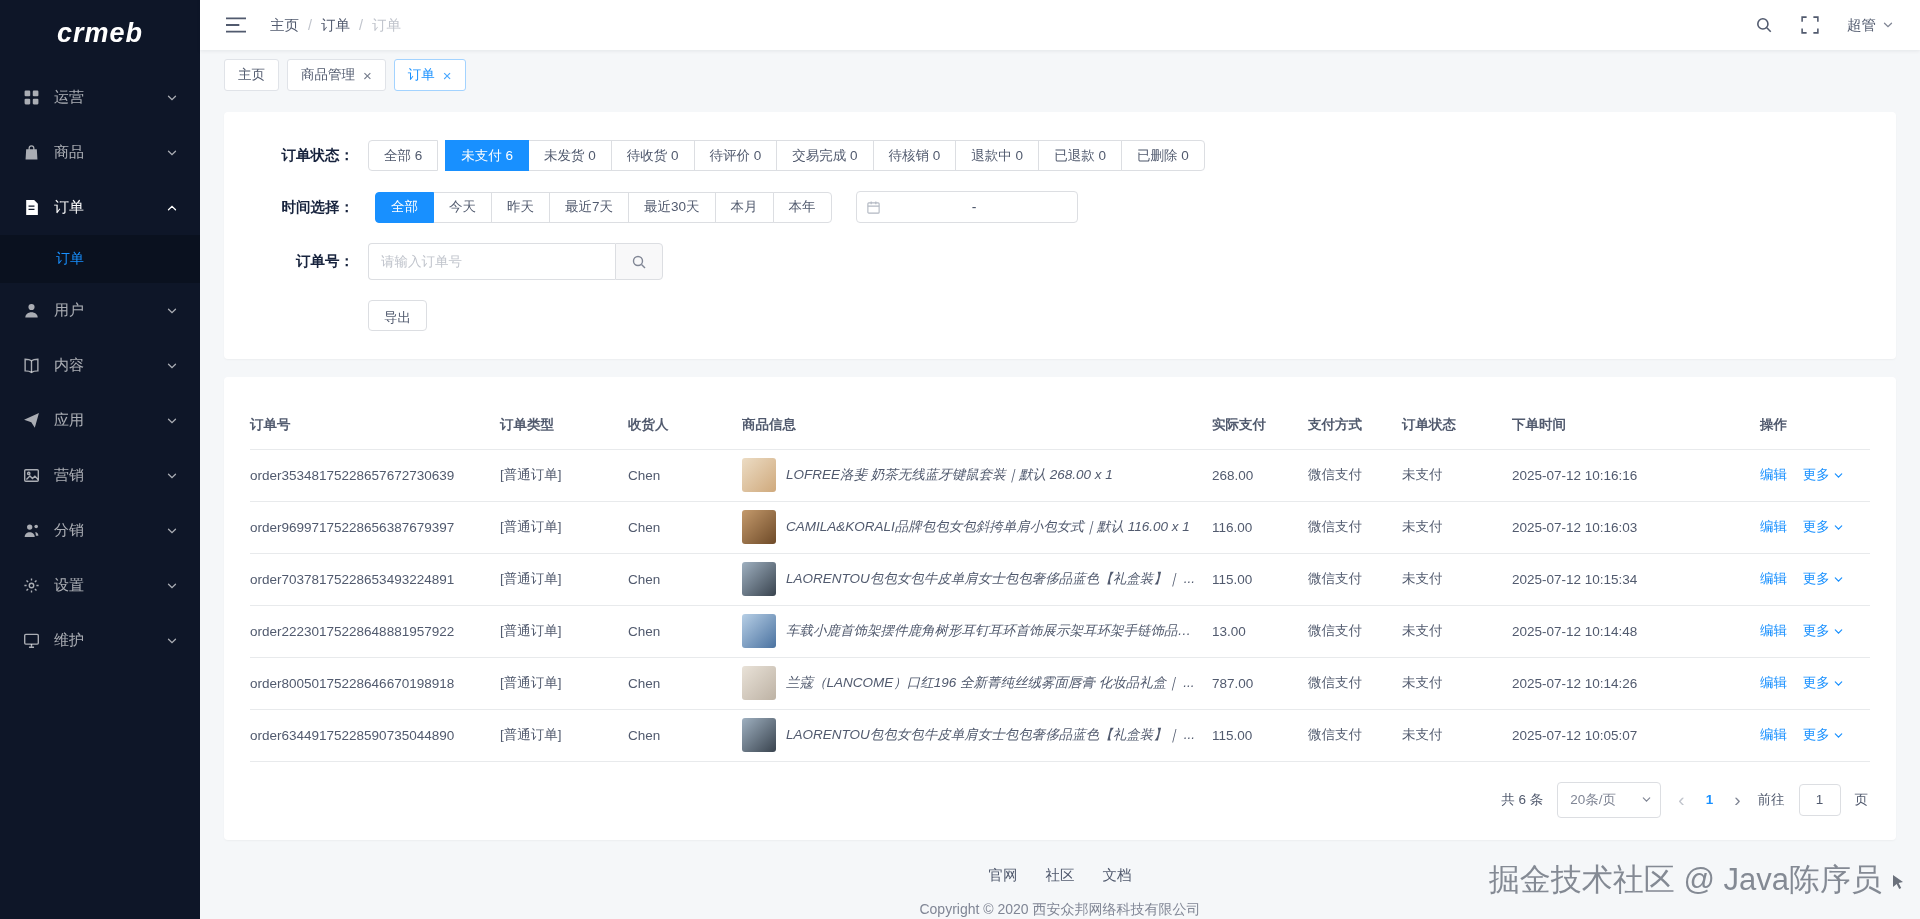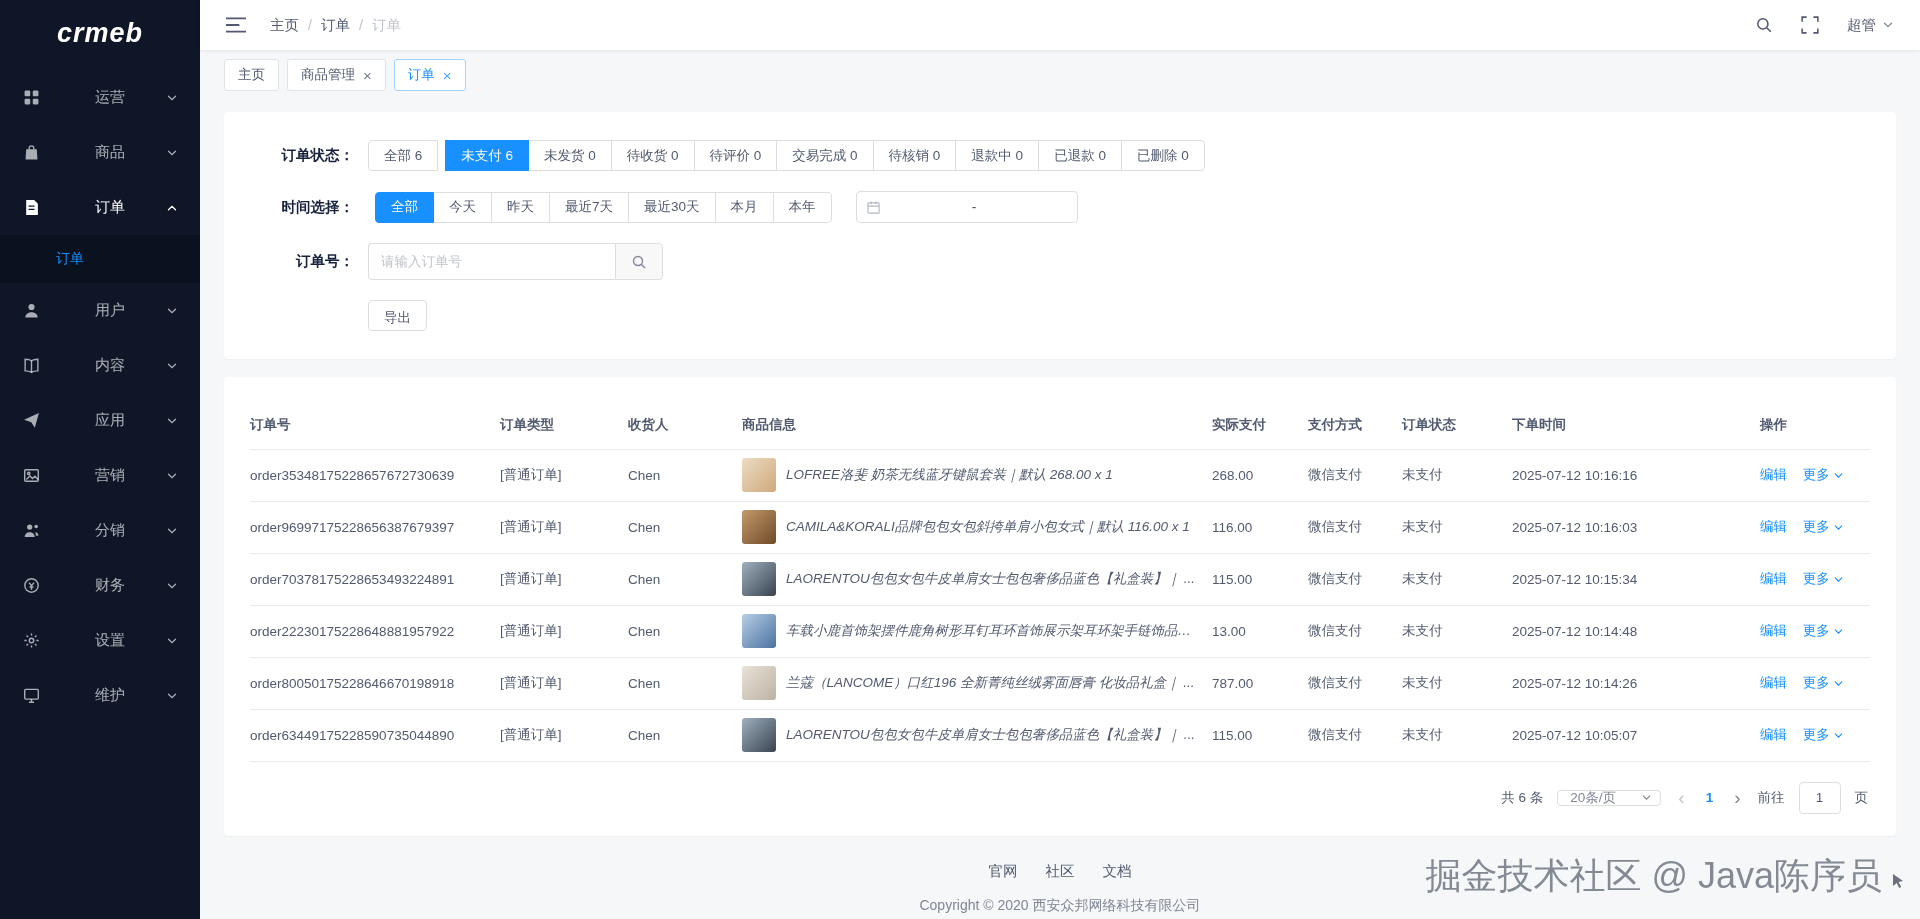--- a/index.html
+++ b/index.html
@@ -6,21 +6,21 @@
   html,body{width:1920px;height:919px;overflow:hidden;}
   body{font-family:"Liberation Sans","DejaVu Sans",sans-serif;background:#f5f7f9;color:#515a6e;font-size:14px;position:relative;}
   .app{display:flex;height:100%;}
 
   
   .sidebar{width:200px;background:#0e1628;flex-shrink:0;display:flex;flex-direction:column;}
   .logo{height:66px;display:flex;align-items:center;justify-content:center;color:#fff;font-size:27px;font-weight:bold;font-style:italic;letter-spacing:1px;}
   .menu{flex:1;padding-top:4px;}
   .menu-item{height:55px;display:flex;align-items:center;padding:0 22px;color:rgba(255,255,255,.65);font-size:15px;cursor:pointer;}
   .menu-item .mi-icon{width:18px;height:18px;margin-right:14px;display:flex;align-items:center;justify-content:center;}
-  .menu-item .mi-label{flex:1;margin-left:41px;}
+  .menu-item .mi-label{flex:1;}
   .menu-item .mi-caret{width:12px;height:12px;display:flex;align-items:center;}
   .menu-item.expanded{color:#fff;}
   .menu-item.expanded .mi-caret{transform:rotate(180deg);}
   .submenu-item{height:48px;display:flex;align-items:center;padding-left:56px;font-size:14px;color:rgba(255,255,255,.65);cursor:pointer;background:rgba(0,0,0,.22);}
   .submenu-item.active{color:#1890ff;}
 
   
   .main{flex:1;display:flex;flex-direction:column;min-width:0;}
   .topbar{height:50px;background:#fff;display:flex;align-items:center;padding:0 26px;box-shadow:0 1px 4px rgba(0,21,41,.08);position:relative;z-index:5;}
   .icon-btn{display:flex;align-items:center;color:#515a6e;cursor:pointer;}
@@ -65,32 +65,32 @@
   td{height:52px;font-size:13.5px;color:#515a6e;border-bottom:1px solid #e8eaec;padding:0 12px 0 0;white-space:nowrap;overflow:hidden;}
   .prod{display:flex;align-items:center;gap:10px;min-width:0;}
   .thumb{width:34px;height:34px;border-radius:3px;flex-shrink:0;}
   .ptext{overflow:hidden;text-overflow:ellipsis;white-space:nowrap;font-style:italic;}
   .link{color:#1890ff;cursor:pointer;text-decoration:none;}
   .more{margin-left:12px;display:inline-flex;align-items:center;gap:3px;}
   .more .caret{color:#1890ff;}
 
   
   .pagination{display:flex;align-items:center;justify-content:flex-end;gap:14px;padding:20px 2px 12px;font-size:13.5px;color:#515a6e;}
-  .pg-size{height:16px;min-width:104px;border:1px solid #dcdee2;border-radius:4px;background:#fff;display:flex;align-items:center;justify-content:space-between;padding:0 8px 0 12px;color:#808695;cursor:pointer;gap:6px;}
+  .pg-size{height:36px;min-width:104px;border:1px solid #dcdee2;border-radius:4px;background:#fff;display:flex;align-items:center;justify-content:space-between;padding:0 8px 0 12px;color:#808695;cursor:pointer;gap:6px;}
   .pg-arrow{font-size:19px;color:#808695;cursor:pointer;line-height:1;padding:0 3px;}
   .pg-arrow.prev{color:#c0c4cc;}
   .pg-page{color:#1890ff;font-weight:bold;cursor:pointer;padding:0 4px;}
   .pg-input{width:42px;height:32px;border:1px solid #dcdee2;border-radius:4px;text-align:center;font-size:13.5px;color:#515a6e;outline:none;font-family:inherit;}
 
   
   .footer{text-align:center;margin-top:26px;}
   .footer-links{display:flex;justify-content:center;gap:28px;font-size:14.5px;color:#515a6e;}
   .flink{cursor:pointer;}
   .copyright{margin-top:16px;color:#808695;font-size:14px;}
-  .watermark{position:absolute;right:14px;bottom:18px;display:flex;align-items:center;gap:8px;font-size:36px;color:#848a94;font-weight:500;}
+  .watermark{position:absolute;right:14px;bottom:18px;display:flex;align-items:center;gap:8px;font-size:31px;color:#848a94;font-weight:500;}
 </style>
 </head>
 <body>
 
 <div class="app">
 
   <aside class="sidebar">
     <div class="logo">crmeb</div>
     <nav class="menu" id="sidebar-menu">
         <div class="menu-item">
@@ -197,34 +197,20 @@
         <div class="menu-item">
     <span class="mi-icon">
             <svg viewBox="0 0 16 16" width="17" height="17" fill="currentColor">
               <circle cx="6.3" cy="4.8" r="2.5"></circle>
               <path d="M1.6 14c0-2.5 2.1-4.3 4.7-4.3S11 11.5 11 14z"></path>
               <circle cx="12.4" cy="4.2" r="1.7"></circle>
               <path d="M11.6 9.3c1.8.4 2.9 1.7 2.9 3.6h-2.3z"></path>
             </svg>
           </span>
     <span class="mi-label">分销</span>
-    <span class="mi-caret">
-      <svg viewBox="0 0 12 12" width="12" height="12" fill="none" stroke="currentColor" stroke-width="1.3" stroke-linecap="round">
-              <path d="M2.5 4.2L6 7.7l3.5-3.5"></path>
-            </svg>
-    </span>
-  </div>
-        <div class="menu-item">
-    <span class="mi-icon">
-            <svg viewBox="0 0 16 16" width="17" height="17" fill="none" stroke="currentColor" stroke-width="1.3">
-              <circle cx="8" cy="8" r="6.3"></circle>
-              <path d="M5.6 5.3L8 8.2l2.4-2.9M8 8.2v3.9M6.1 9.4h3.8"></path>
-            </svg>
-          </span>
-    <span class="mi-label">财务</span>
     <span class="mi-caret">
       <svg viewBox="0 0 12 12" width="12" height="12" fill="none" stroke="currentColor" stroke-width="1.3" stroke-linecap="round">
               <path d="M2.5 4.2L6 7.7l3.5-3.5"></path>
             </svg>
     </span>
   </div>
         <div class="menu-item">
     <span class="mi-icon">
             <svg viewBox="0 0 16 16" width="17" height="17" fill="none" stroke="currentColor" stroke-width="1.3">
               <circle cx="8" cy="8" r="2.1"></circle>

